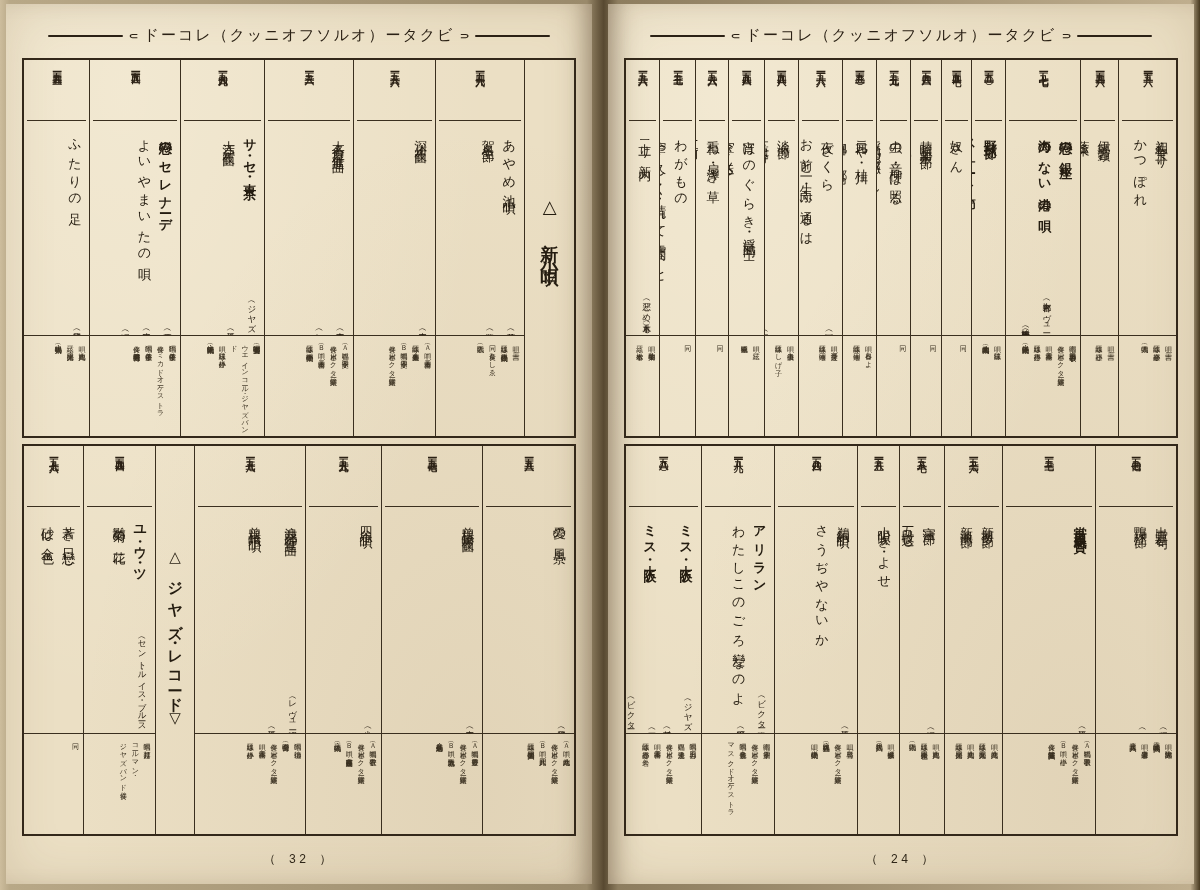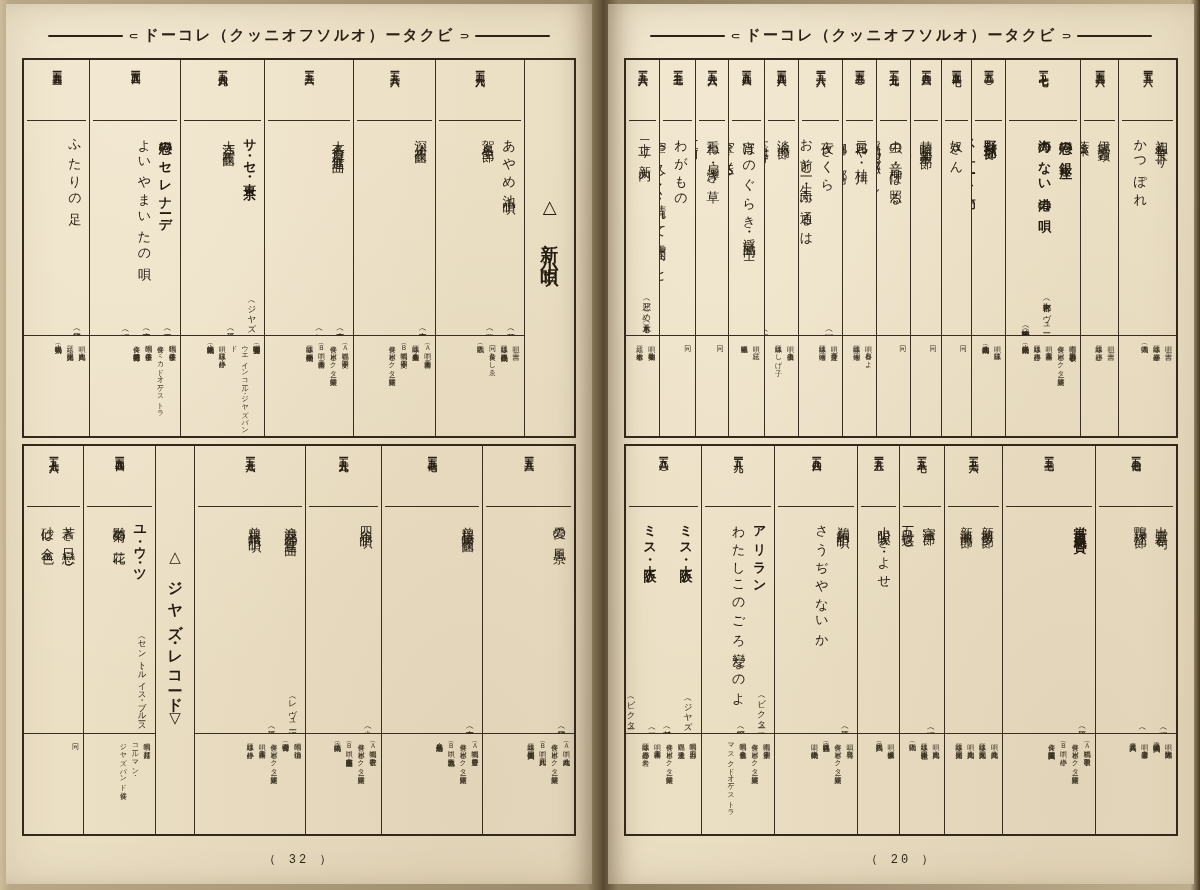--- a/index.html
+++ b/index.html
@@ -16,21 +16,21 @@
     background-image:
       radial-gradient(ellipse at 20% 10%, rgba(255,250,235,.35), rgba(0,0,0,0) 55%),
       radial-gradient(ellipse at 80% 90%, rgba(140,110,70,.10), rgba(0,0,0,0) 60%);
   }
   .page.left{left:6px;box-shadow:inset -20px 0 26px -16px rgba(70,50,28,.5), inset 0 0 50px rgba(130,100,60,.18);}
   .page.right{left:608px;box-shadow:inset 20px 0 26px -16px rgba(70,50,28,.5), inset 0 0 50px rgba(130,100,60,.18);}
 
   .hdr{position:absolute;top:22px;left:42px;right:42px;display:flex;align-items:center;gap:5px;}
   .hrule{flex:1;height:2px;background:#2b2115;border-radius:1px;}
   .hdeco{font-size:12px;font-weight:bold;line-height:1;transform:scaleY(.75);}
-  .htext{font-size:15px;font-weight:bold;letter-spacing:2px;white-space:nowrap;}
+  .htext{font-size:15px;font-weight:normal;letter-spacing:2px;white-space:nowrap;}
 
   .rtable{
     position:absolute;left:16px;right:16px;
     display:flex;flex-direction:row-reverse;
     border:2px solid #33281a;
   }
   .tbl0{top:54px;height:376px;}
   .tbl1{top:440px;height:388px;}
   .col{display:flex;flex-direction:column;min-width:0;border-left:1px solid #3a2f1f;}
   .col:last-child{border-left:none;}
@@ -850,16 +850,16 @@
             <div class="vwrap cred">
               <div class="cl">獨唱　田谷力三</div>
               <div class="cl">齊唱　渡邊光子</div>
               <div class="cl">伴奏　日本ビクター管絃樂</div>
               <div class="cl">唄　藤本二三吉</div>
               <div class="cl">三味線　小靜・秀　外一名</div>
             </div>
           </div>
         </div>
       </div>
-    <div class="pnum">（ 20 ）</div>
+    <div class="pnum">（ 24 ）</div>
   </section>
 
 </div>
 
 </body></html>

